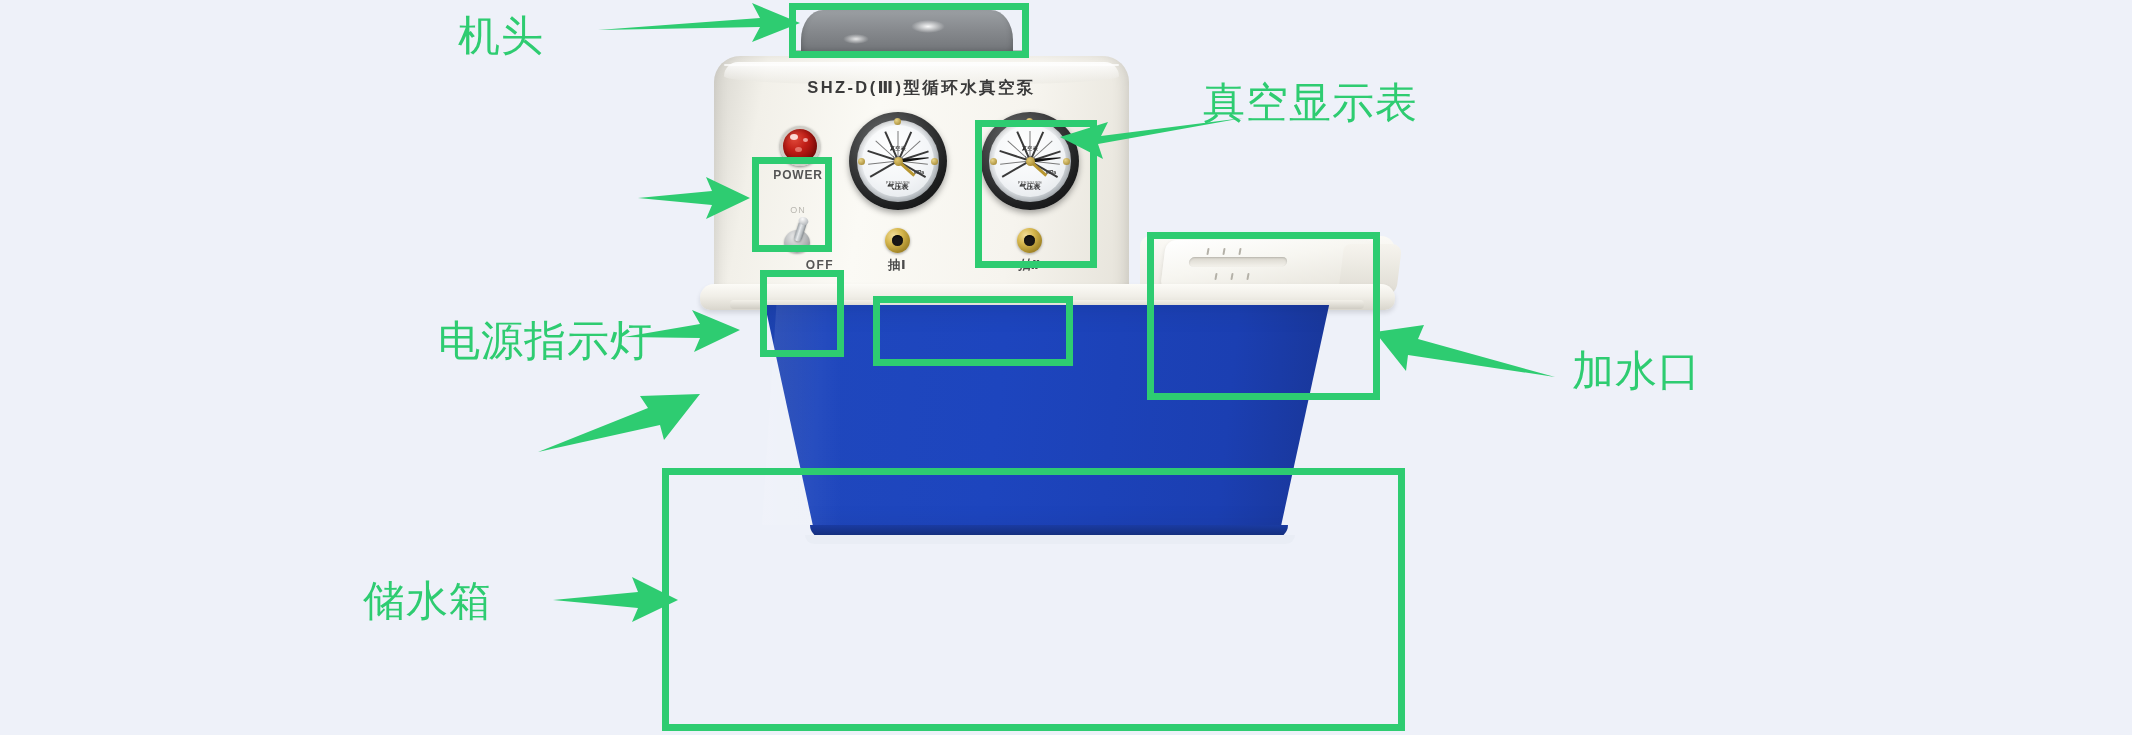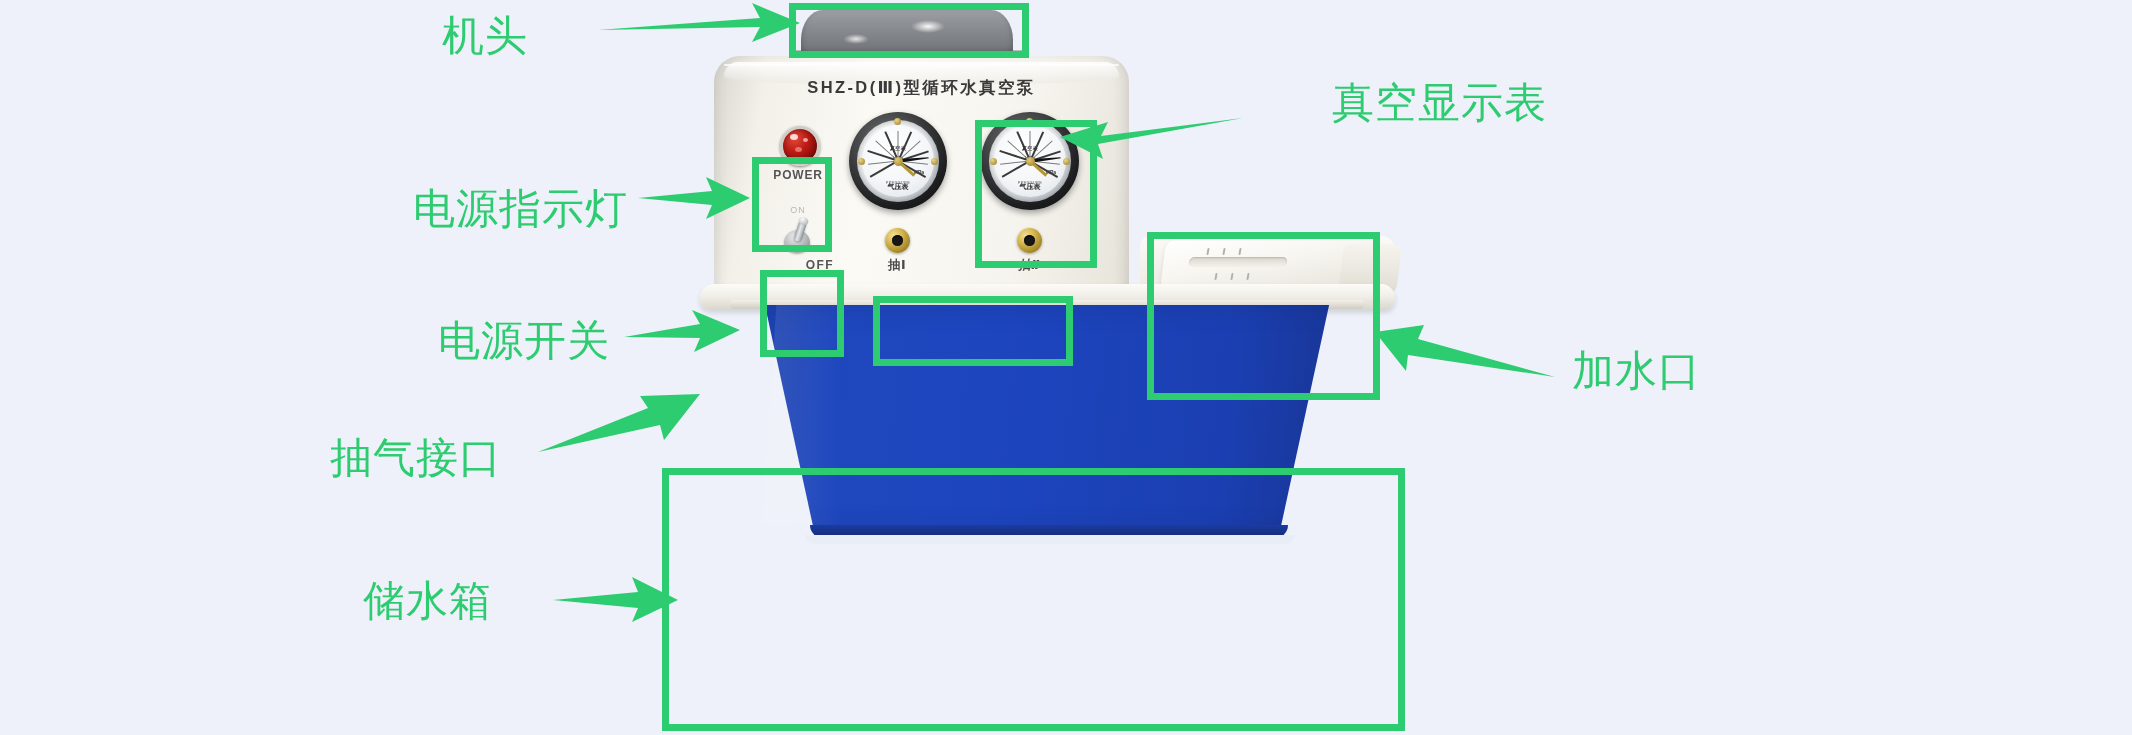--- a/index.html
+++ b/index.html
@@ -400,29 +400,27 @@
   <div class="hl" style="left:975px;top:120px;width:122px;height:148px;"></div>
 
   <div class="hl" style="left:760px;top:270px;width:84px;height:87px;"></div>
 
   <div class="hl" style="left:873px;top:296px;width:200px;height:70px;"></div>
 
   <div class="hl" style="left:1147px;top:232px;width:233px;height:168px;"></div>
 
   <div class="hl" style="left:662px;top:468px;width:743px;height:263px;"></div>
 
-  <div class="anno" style="left:442px;top:15px;">机头</div>
-
-  <div class="anno" style="left:1332px;top:82px;text-align:center;">真空显示表</div>
-
-  <div class="anno" style="left:413px;top:188px;">电源指示灯</div>
-
-  <div class="anno" style="left:438px;top:320px;">电源开关</div>
-
-  <div class="anno" style="left:330px;top:437px;">抽气接口</div>
+  <div class="anno" style="left:458px;top:15px;">机头</div>
+
+  <div class="anno" style="left:1203px;top:82px;text-align:center;">真空显示表</div>
+
+
+  <div class="anno" style="left:438px;top:320px;">电源指示灯</div>
+
 
   <div class="anno" style="left:1572px;top:350px;">加水口</div>
 
   <div class="anno" style="left:363px;top:580px;">储水箱</div>
 
   <svg class="arrow" style="left:0;top:0;" width="2132" height="735">
 
     <path d="M598,30 L760,18 L752,3 L800,23 L752,42 L760,27 Z" fill="#2ecc71"></path>
 
     <path d="M1243,118 L1098,144 L1103,159 L1060,137 L1108,122 L1101,136 Z" fill="#2ecc71"></path>

